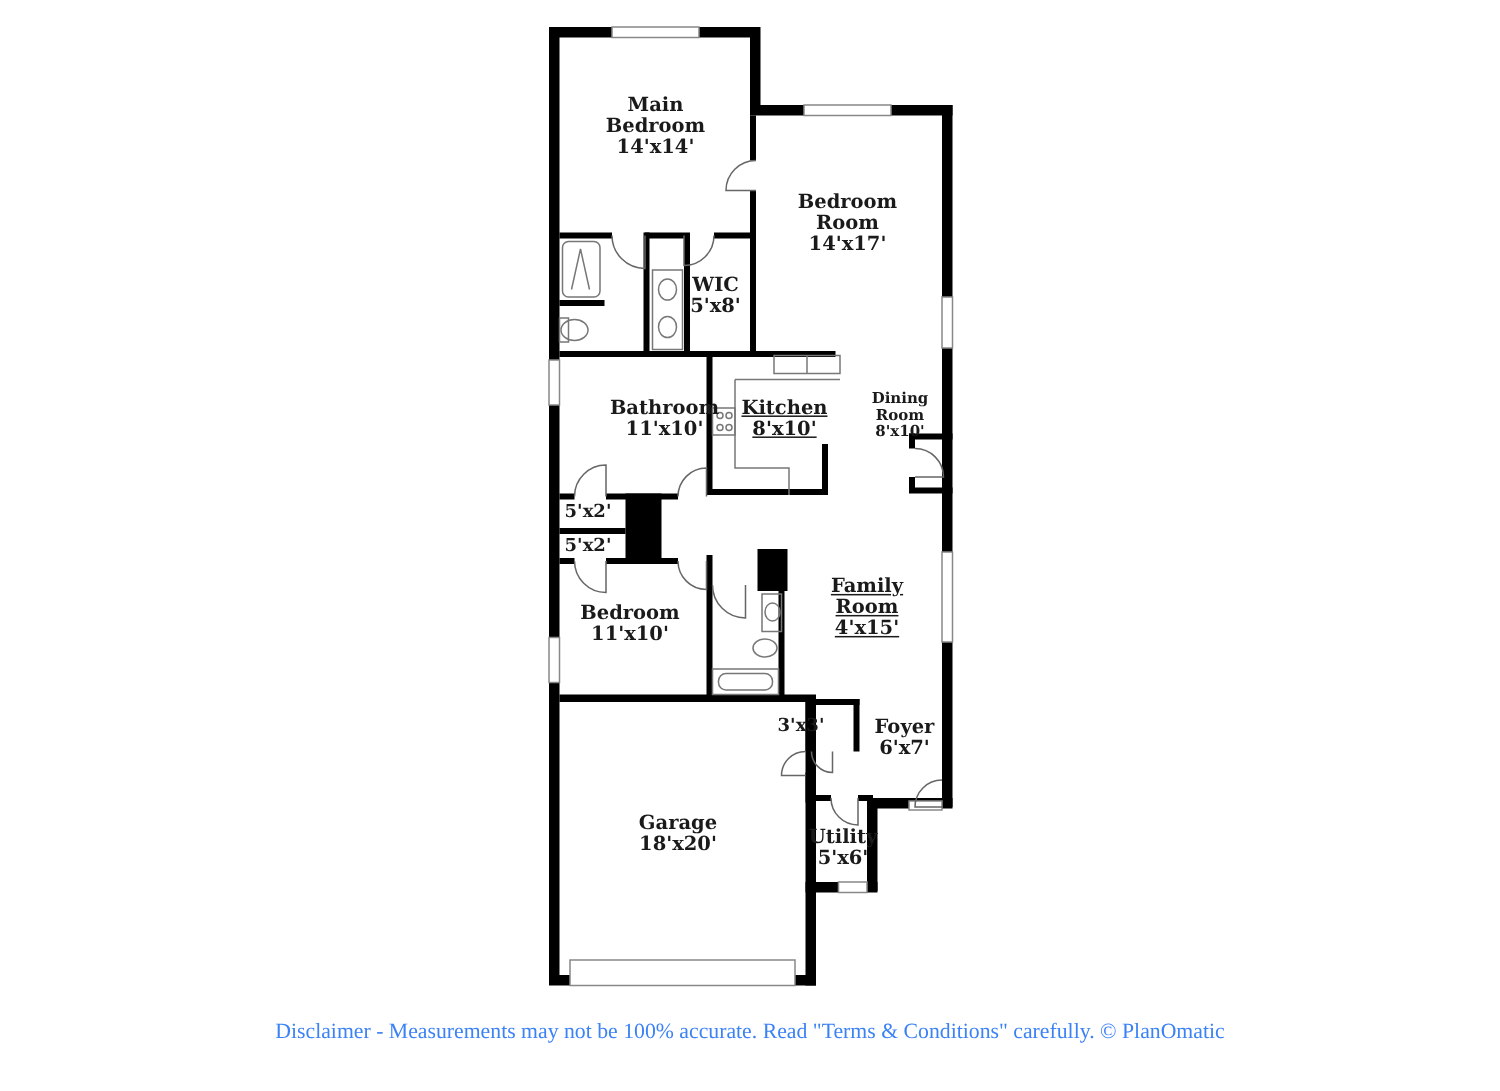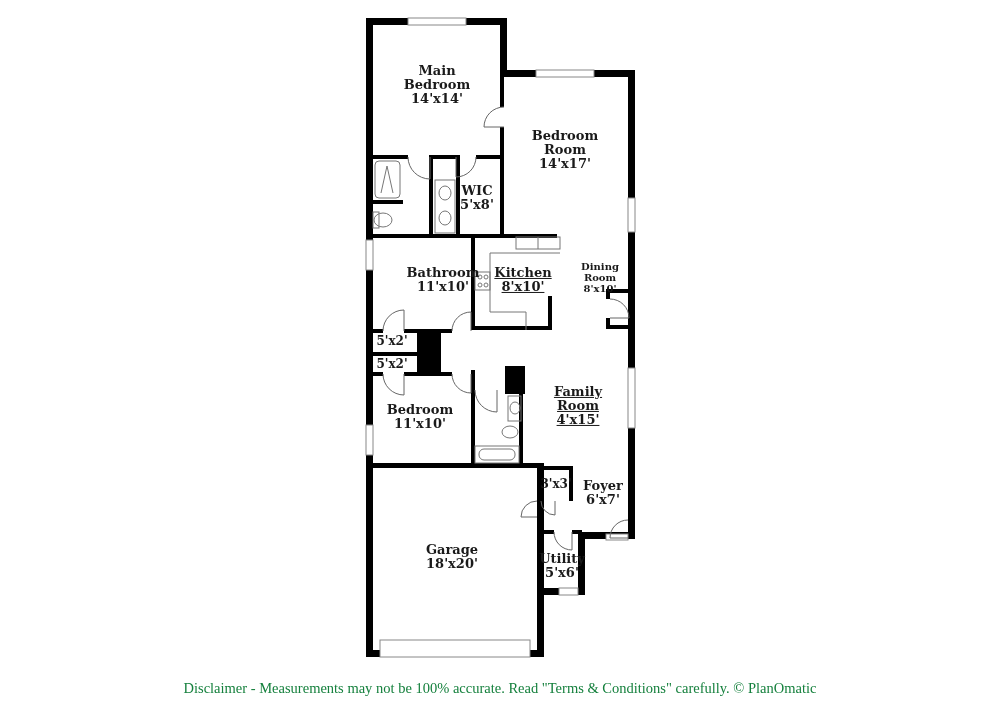--- a/index.html
+++ b/index.html
@@ -3,21 +3,21 @@
 <meta charset="utf-8">
 <style>
   html, body { margin:0; padding:0; background:#ffffff; }
   body { width:1000px; height:727px; position:relative; overflow:hidden; font-family:"DejaVu Serif", serif; }
   #plan { position:absolute; left:0; top:0; width:1000px; height:727px; }
   .label { position:absolute; text-align:center; color:#1a1a1a; font-weight:bold; line-height:1.08; transform:translate(-50%,-50%); white-space:nowrap; font-family:"DejaVu Serif", serif; }
   .label .name, .label .dim { display:block; }
   .lg { font-size:13px; }
   .sm { font-size:10px; }
   .md { font-size:12px; }
-  #disclaimer { position:absolute; left:0; width:1000px; top:680px; text-align:center; font-family:"Liberation Serif", serif; font-size:14.5px; color:#15803d; }
+  #disclaimer { position:absolute; left:0; width:1000px; top:680px; text-align:center; font-family:"Liberation Serif", serif; font-size:14.5px; color:#3b82f6; }
 </style>
 </head>
 <body>
 
 <svg id="plan" viewBox="0 0 1000 727" xmlns="http://www.w3.org/2000/svg">
   <g fill="#000">
 
     <rect x="366" y="18" width="42" height="7"></rect>
     <rect x="466" y="18" width="40" height="7"></rect>
     <rect x="366" y="18" width="7" height="222"></rect>
@@ -161,21 +161,21 @@
     </div>
     <div class="label lg" style="left: 420px; top: 417px;">
       <span class="name">Bedroom</span>
       <span class="dim">11'x10'</span>
     </div>
     <div class="label lg" style="left: 578px; top: 406px; text-decoration: underline;">
       <span class="name">Family</span>
       <span class="name">Room</span>
       <span class="dim">4'x15'</span>
     </div>
-    <div class="label md" style="left: 556px; top: 484px;">
+    <div class="label md" style="left: 534px; top: 484px;">
       <span class="dim">3'x3'</span>
     </div>
     <div class="label lg" style="left: 603px; top: 493px;">
       <span class="name">Foyer</span>
       <span class="dim">6'x7'</span>
     </div>
     <div class="label lg" style="left: 452px; top: 557px;">
       <span class="name">Garage</span>
       <span class="dim">18'x20'</span>
     </div>

